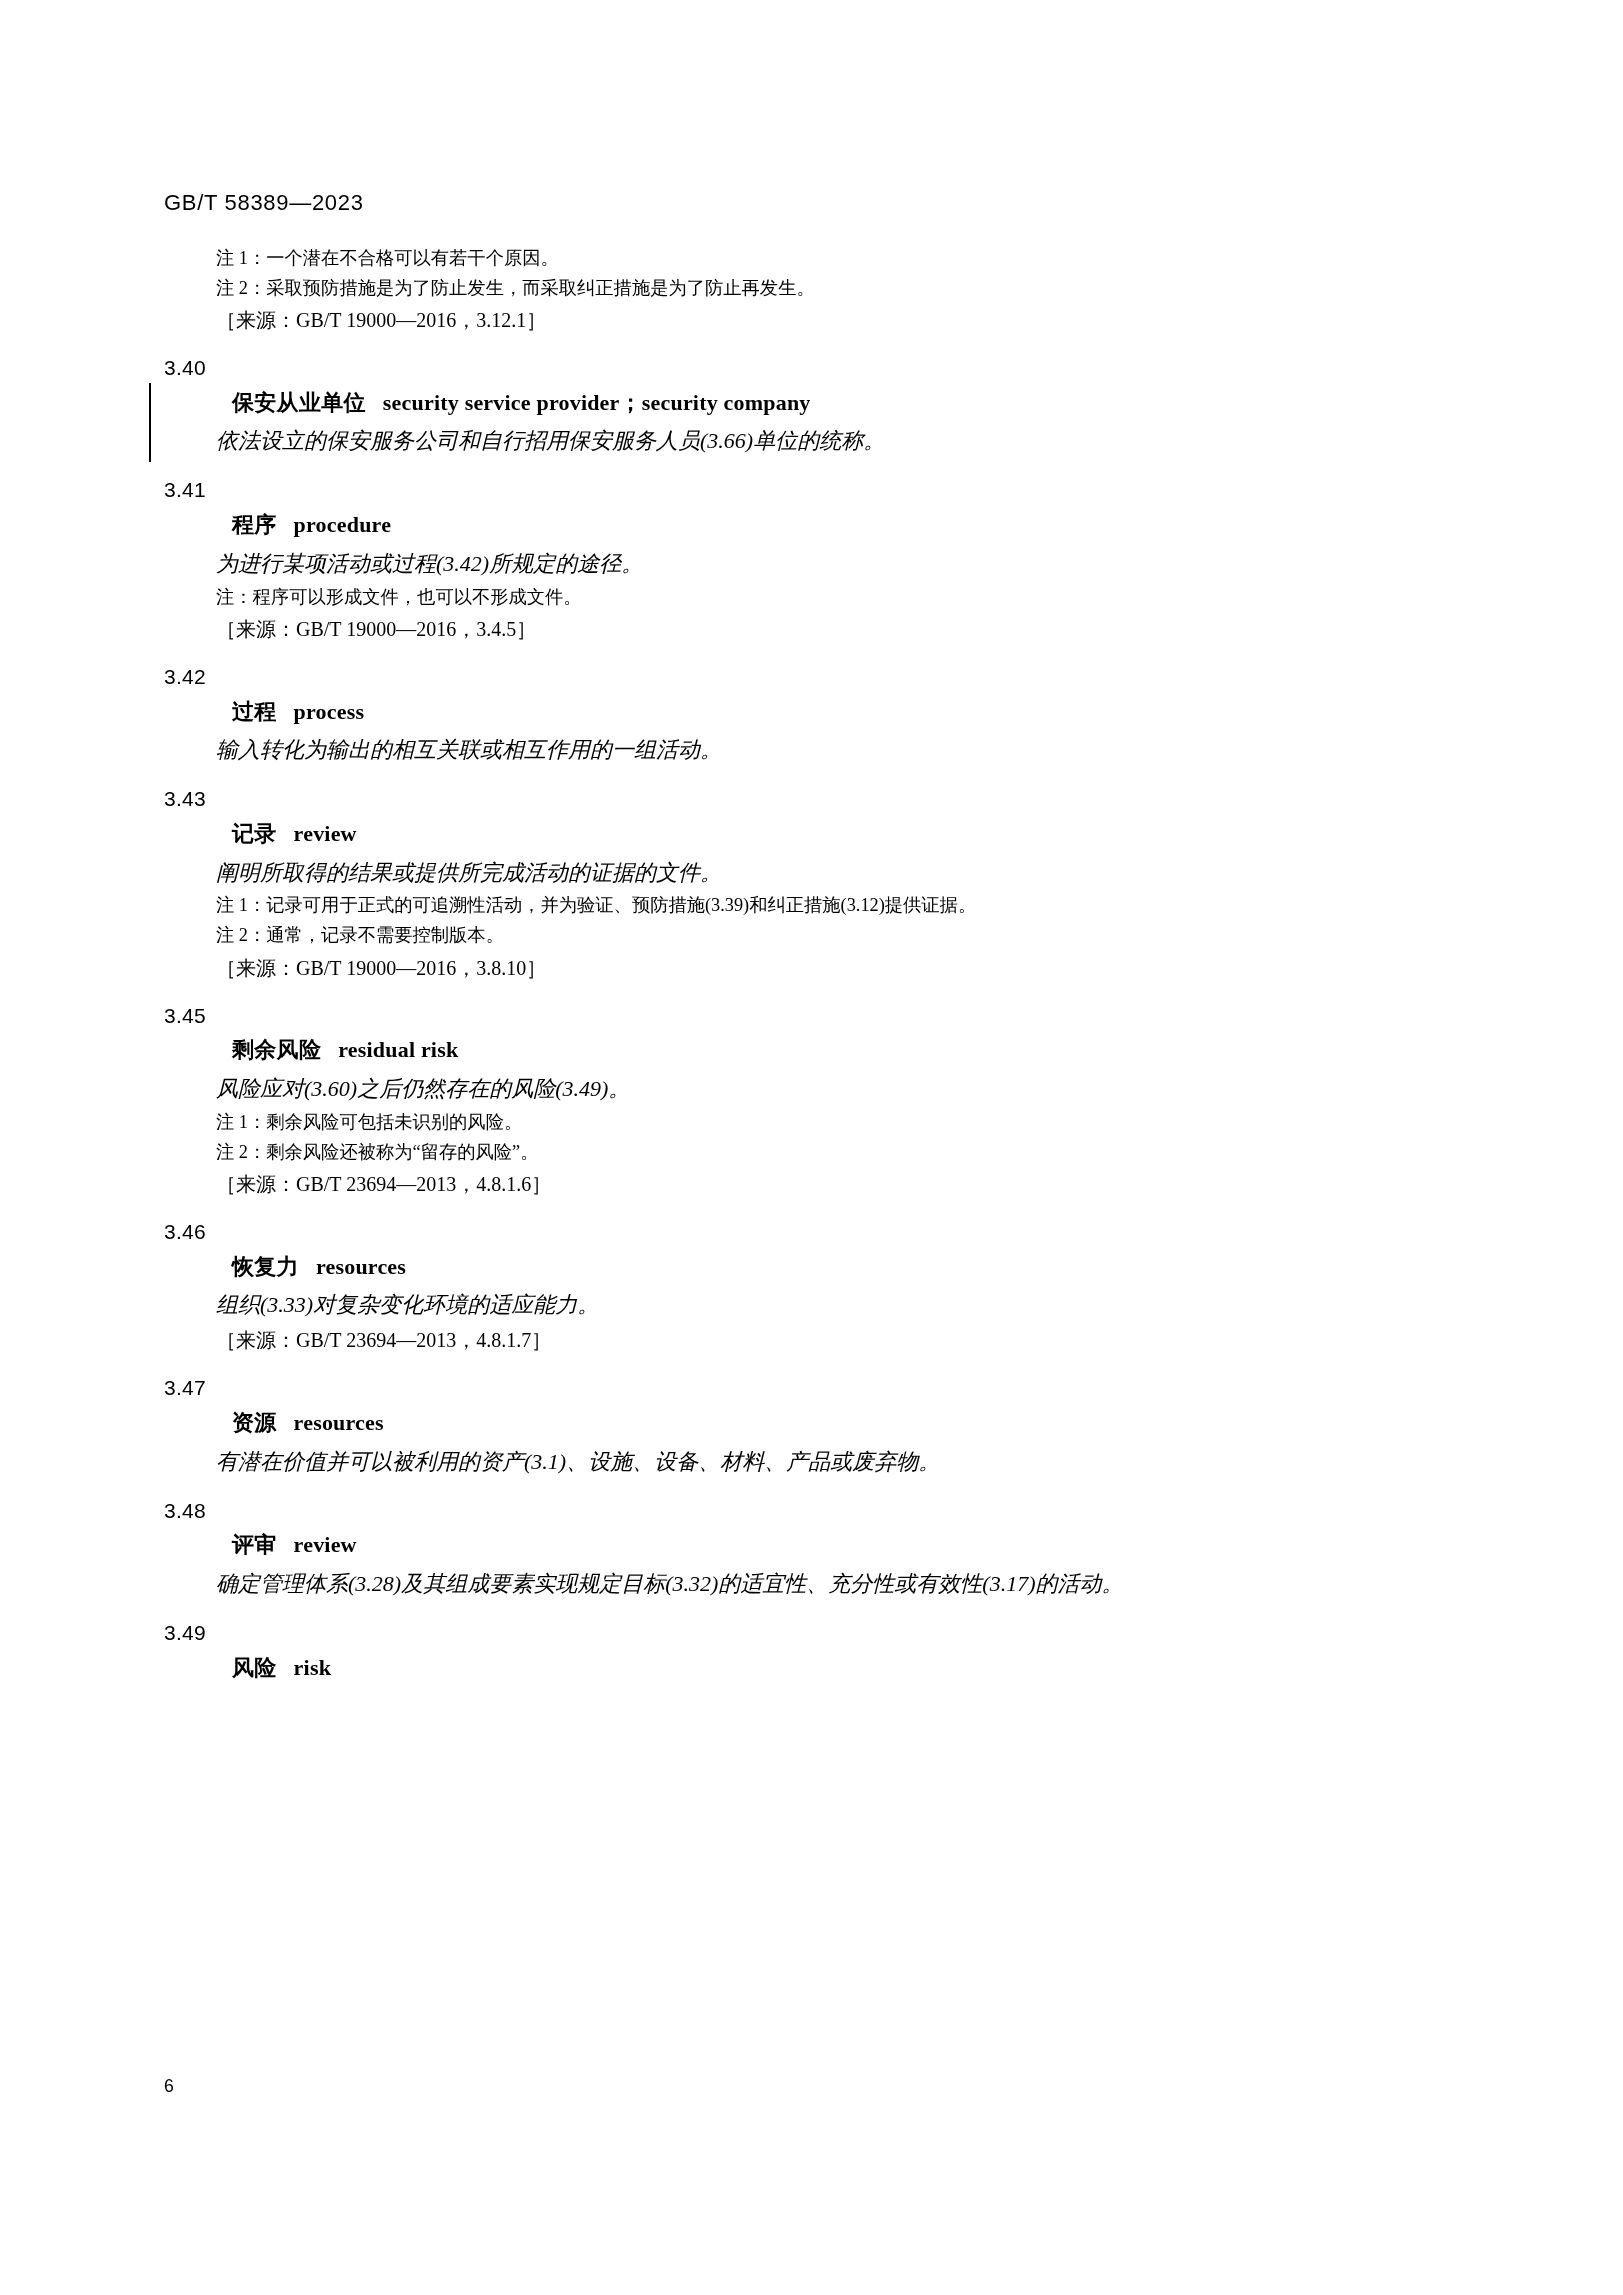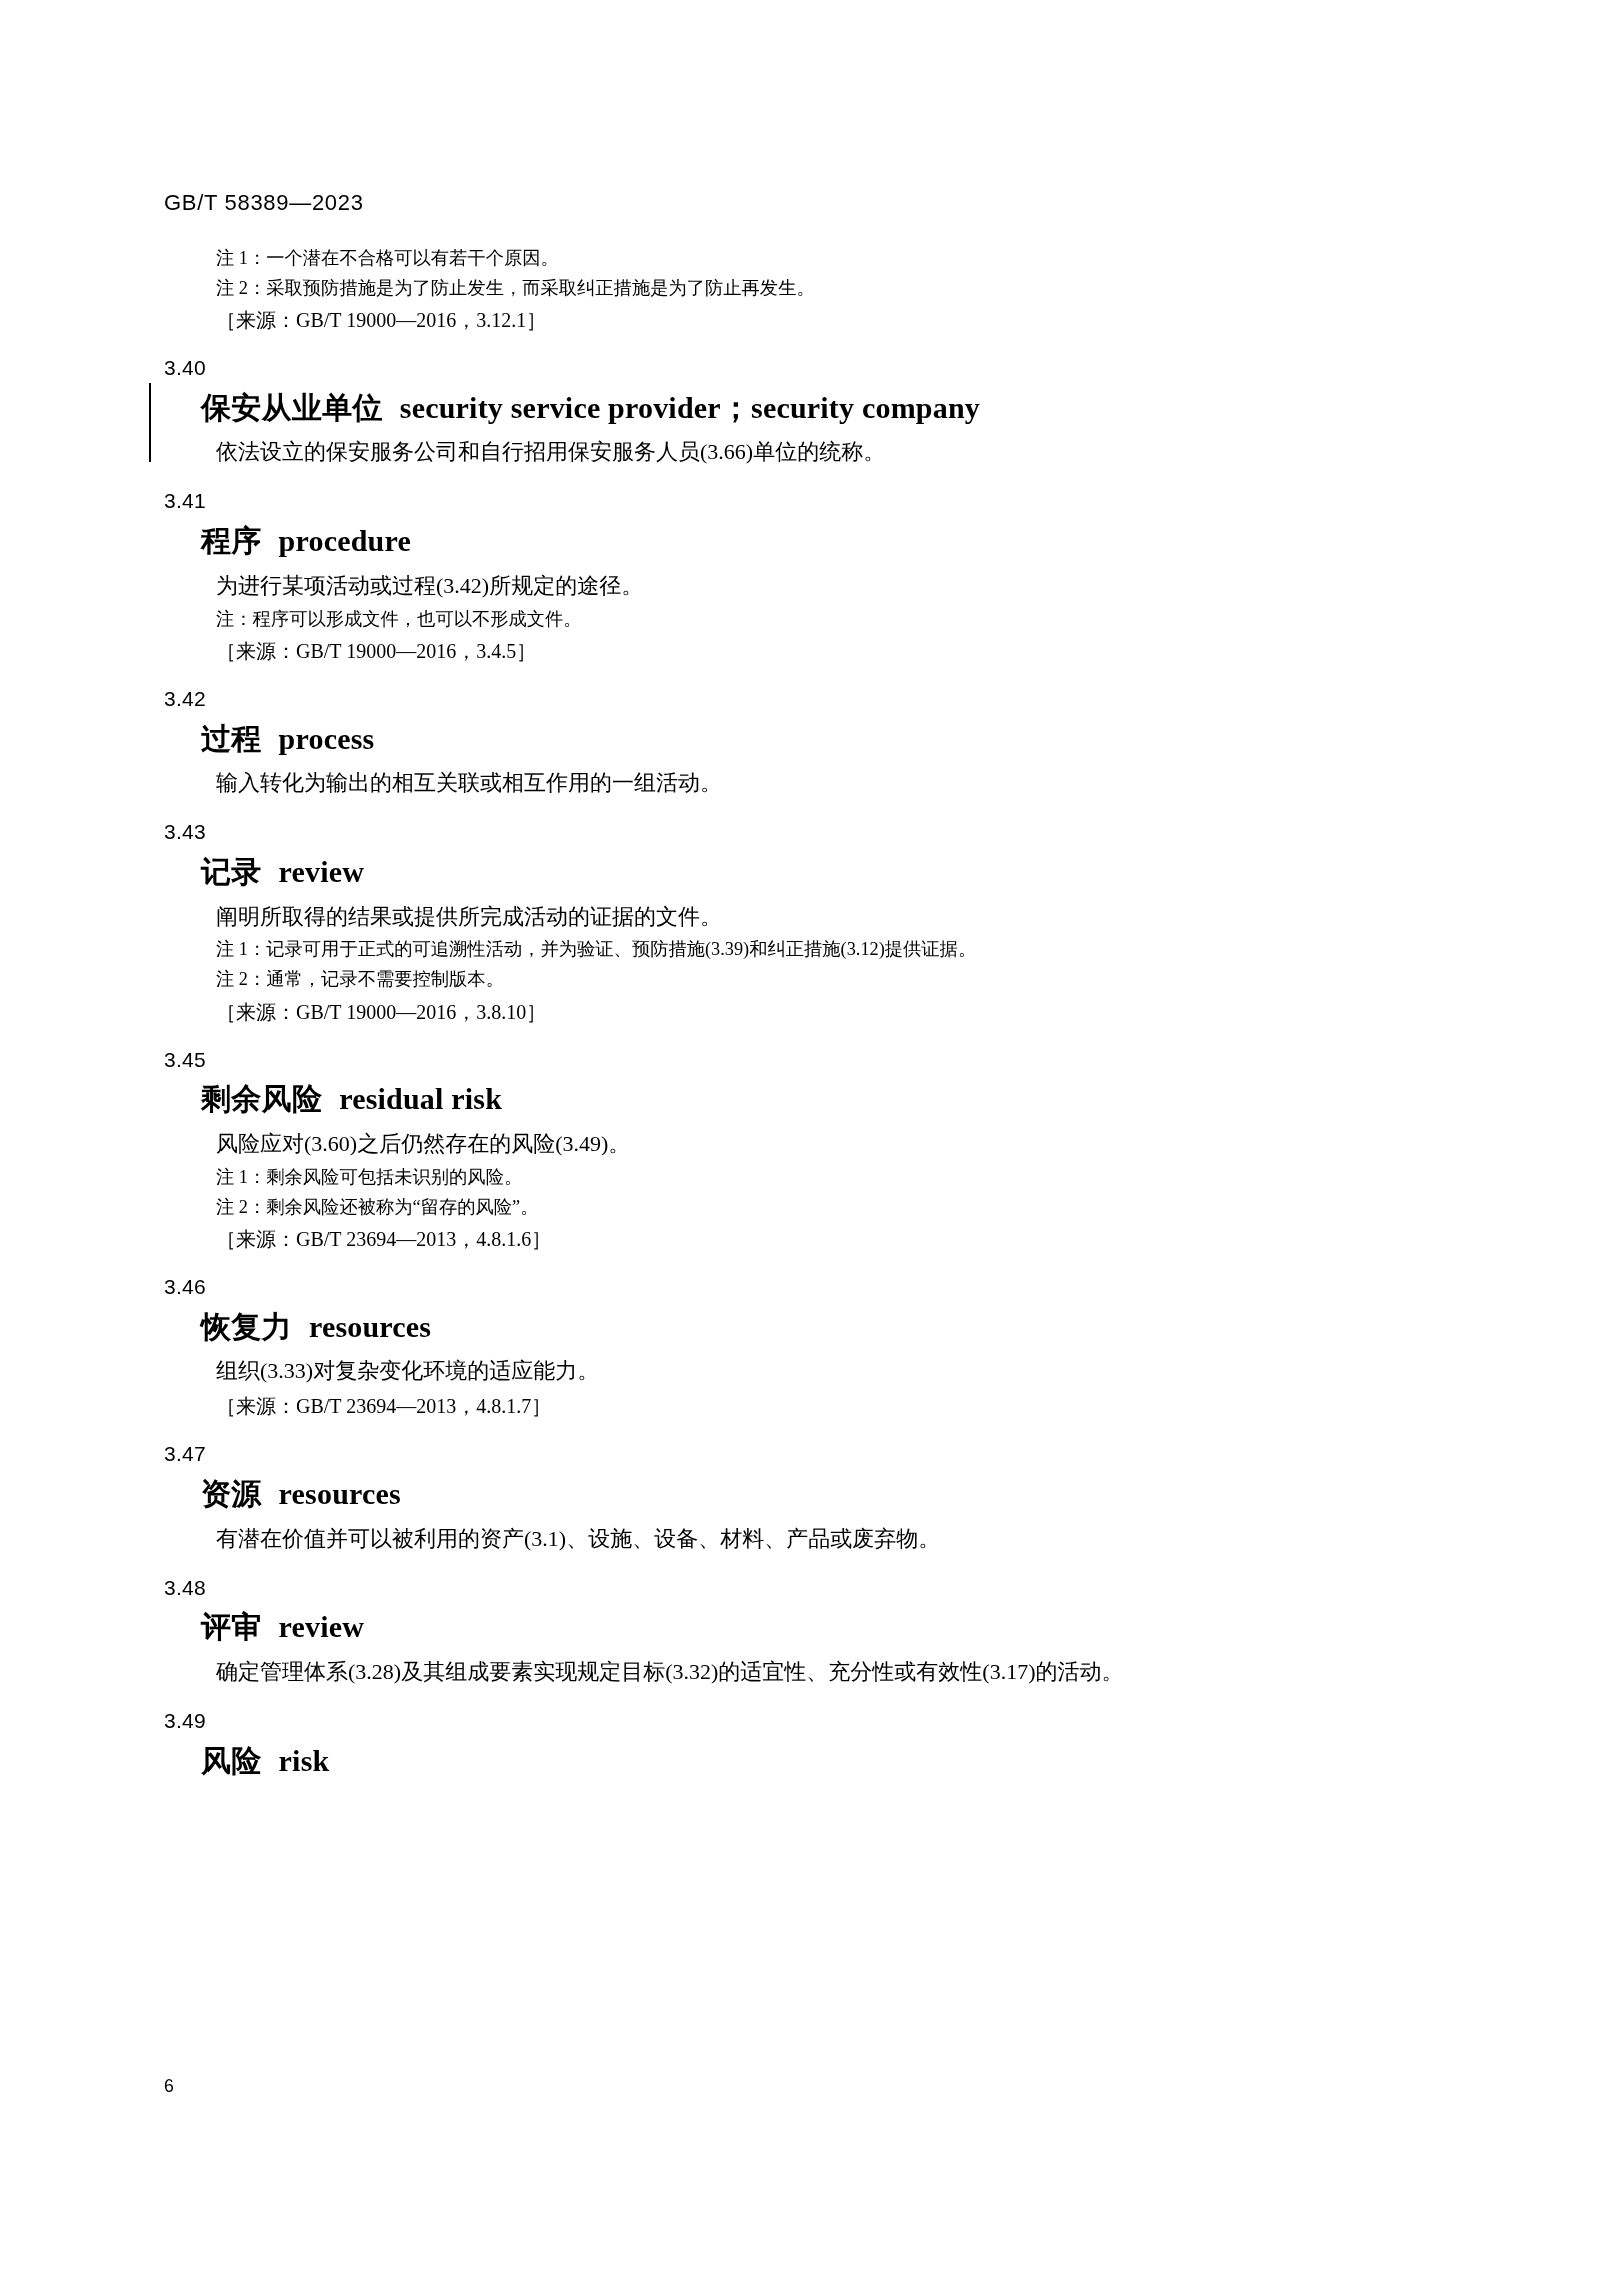--- a/index.html
+++ b/index.html
@@ -37,38 +37,39 @@
     width: 1302px;
   }
   .num {
     font-family: "Liberation Sans", "DejaVu Sans", sans-serif;
     font-size: 21px;
     margin-top: 21px;
     margin-bottom: 2.6px;
     letter-spacing: 0.3px;
   }
   .term {
-    margin-left: 37px;
-    font-size: 30px;
+    margin-left: 68px;
+    font-size: 22px;
     font-weight: bold;
     margin-top: 7.9px;
     margin-bottom: 6.5px;
     letter-spacing: 0.3px;
   }
   .term .en {
     margin-left: 17px;
     font-family: "Liberation Serif", "DejaVu Serif", serif;
     font-weight: bold;
     letter-spacing: 0.2px;
   }
   .def {
     margin-left: 52px;
     font-size: 22px;
     line-height: 1.5;
     margin-bottom: 3.9px;
+    font-style: italic;
   }
   .note {
     margin-left: 52px;
     font-size: 18.3px;
     line-height: 1.5;
     margin-bottom: 2.6px;
   }
   .source {
     margin-left: 52px;
     font-size: 20px;

